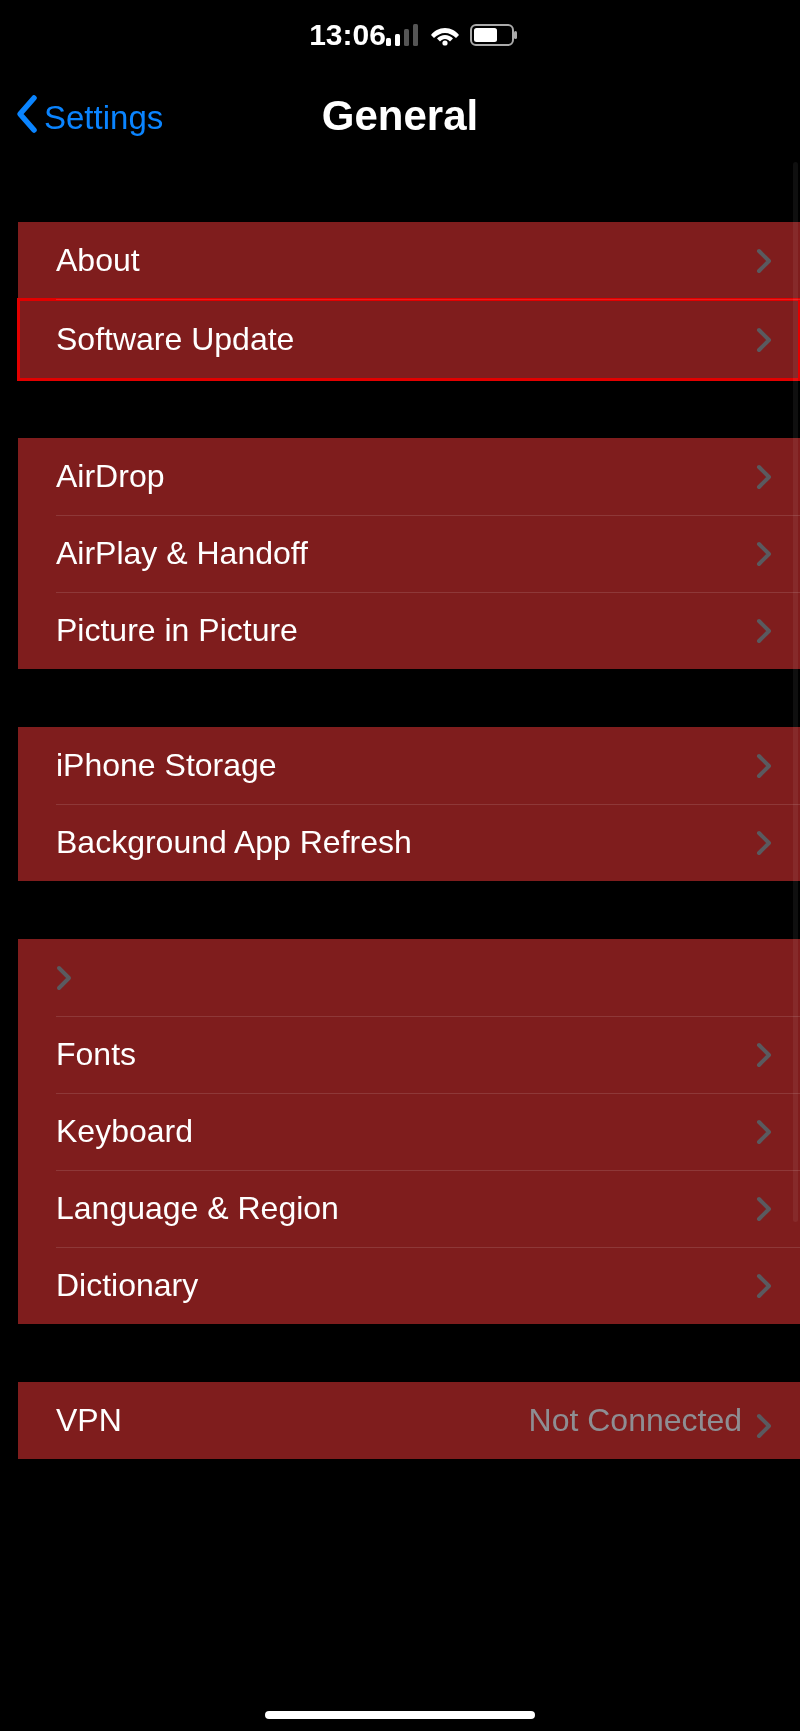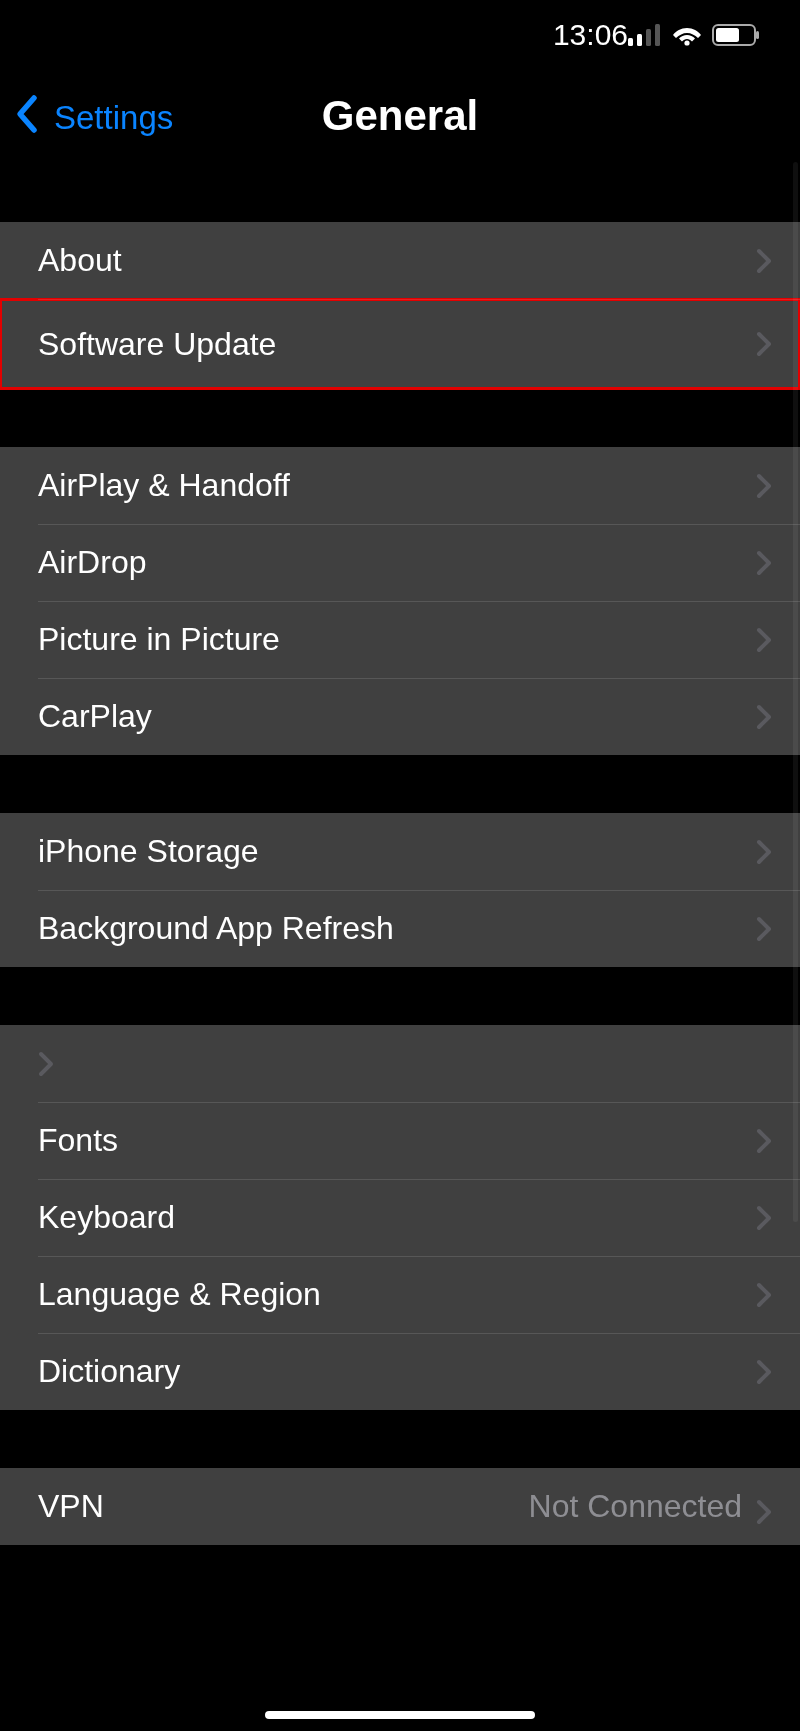--- a/index.html
+++ b/index.html
@@ -10,24 +10,24 @@
     color: #fff;
     font-family: -apple-system, "Helvetica Neue", Helvetica, Arial, sans-serif;
     overflow: hidden;
     position: relative;
   }
   
   .status-bar {
     height: 70px;
     display: flex;
     align-items: center;
-    justify-content: flex-end;
+    justify-content: center;
     padding: 0 40px 0 67px;
     font-size: 30px;
-    font-weight: 400;
+    font-weight: 700;
   }
   .status-right {
     display: flex;
     align-items: center;
     gap: 10px;
   }
   .icon-svg { display: block; }
   
   .nav-bar {
     height: 92px;
@@ -35,37 +35,38 @@
     display: flex;
     align-items: center;
   }
   .back-area {
     position: absolute;
     left: 12px;
     top: 4px;
     bottom: 0;
     display: flex;
     align-items: center;
-    gap: 14px;
+    gap: 4px;
     color: #0a84ff;
     font-size: 33px;
     cursor: pointer;
   }
   .back-chevron {
     width: 28px;
     height: 40px;
   }
   .nav-title {
     margin: 0 auto;
     font-size: 42px;
     font-weight: 600;
   }
   
   .group {
-    background: #404040;
+    background: #7f1d1d;
+    margin-left: 18px;
   }
   .gap { background: #000; }
   .gap-first { height: 60px; }
   .gap-mid   { height: 58px; }
   .row {
     height: 77px;
     padding: 0 28px 0 38px;
     display: flex;
     align-items: center;
     justify-content: space-between;
@@ -95,21 +96,21 @@
   }
   .chevron {
     width: 16px;
     height: 26px;
     flex: 0 0 auto;
   }
   .chevron svg { display: block; }
   .highlight {
     outline: 3px solid #e20000;
     outline-offset: -2px;
-    height: 90px;
+    height: 81px;
   }
   
   .scroll-track {
     position: absolute;
     right: 2px;
     top: 162px;
     width: 5px;
     height: 1060px;
     background: rgba(255,255,255,0.06);
     border-radius: 3px;
@@ -189,51 +190,41 @@
             <svg width="16" height="26" viewBox="0 0 16 26">
               <polyline points="3,3 13,13 3,23" fill="none" stroke="#5a5a5f" stroke-width="4" stroke-linecap="round" stroke-linejoin="round"></polyline>
             </svg>
           </span>
         </span>
       </div>
     </div>
     <div class="gap gap-mid"></div>
     <div class="group">
       <div class="row">
+        <span class="row-label">AirDrop</span>
+        <span class="row-right">
+          <span class="chevron">
+            <svg width="16" height="26" viewBox="0 0 16 26">
+              <polyline points="3,3 13,13 3,23" fill="none" stroke="#5a5a5f" stroke-width="4" stroke-linecap="round" stroke-linejoin="round"></polyline>
+            </svg>
+          </span>
+        </span>
+      </div>
+      <div class="row">
         <span class="row-label">AirPlay &amp; Handoff</span>
         <span class="row-right">
           <span class="chevron">
             <svg width="16" height="26" viewBox="0 0 16 26">
               <polyline points="3,3 13,13 3,23" fill="none" stroke="#5a5a5f" stroke-width="4" stroke-linecap="round" stroke-linejoin="round"></polyline>
             </svg>
           </span>
         </span>
       </div>
       <div class="row">
-        <span class="row-label">AirDrop</span>
-        <span class="row-right">
-          <span class="chevron">
-            <svg width="16" height="26" viewBox="0 0 16 26">
-              <polyline points="3,3 13,13 3,23" fill="none" stroke="#5a5a5f" stroke-width="4" stroke-linecap="round" stroke-linejoin="round"></polyline>
-            </svg>
-          </span>
-        </span>
-      </div>
-      <div class="row">
         <span class="row-label">Picture in Picture</span>
-        <span class="row-right">
-          <span class="chevron">
-            <svg width="16" height="26" viewBox="0 0 16 26">
-              <polyline points="3,3 13,13 3,23" fill="none" stroke="#5a5a5f" stroke-width="4" stroke-linecap="round" stroke-linejoin="round"></polyline>
-            </svg>
-          </span>
-        </span>
-      </div>
-      <div class="row">
-        <span class="row-label">CarPlay</span>
         <span class="row-right">
           <span class="chevron">
             <svg width="16" height="26" viewBox="0 0 16 26">
               <polyline points="3,3 13,13 3,23" fill="none" stroke="#5a5a5f" stroke-width="4" stroke-linecap="round" stroke-linejoin="round"></polyline>
             </svg>
           </span>
         </span>
       </div>
     </div>
     <div class="gap gap-mid"></div>

